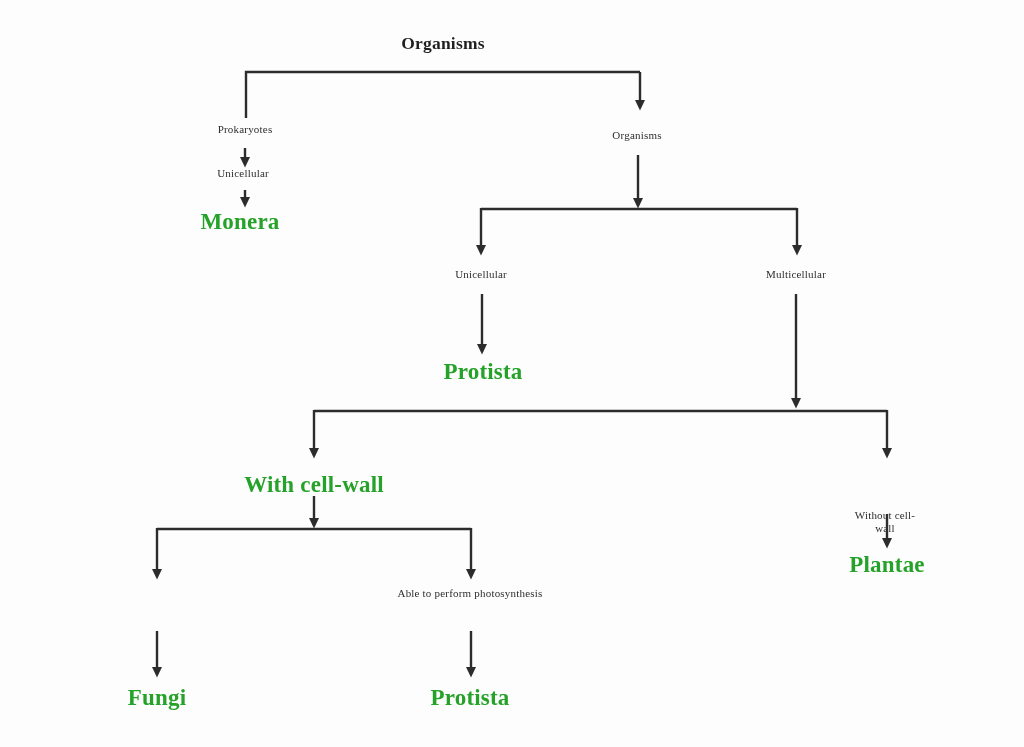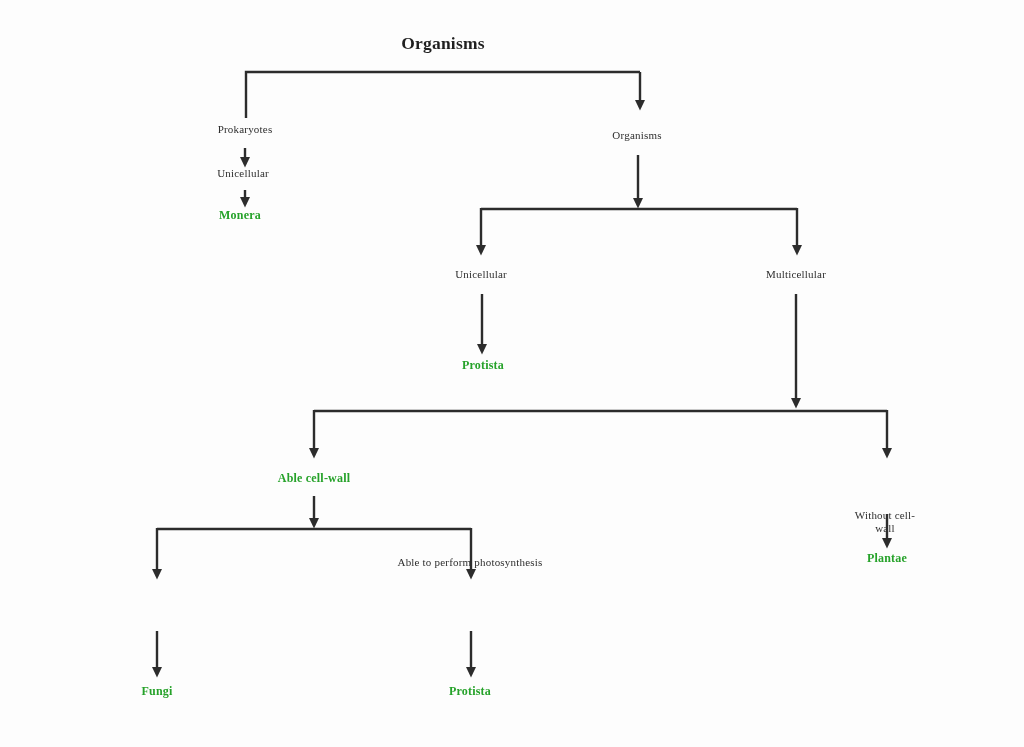--- a/index.html
+++ b/index.html
@@ -41,21 +41,21 @@
     letter-spacing: 0.2px;
   }
   .node.title {
     font-weight: 700;
     font-size: 17.5px;
     color: #1f1f1f;
   }
   .node.green {
     color: var(--highlight-green, #26a22a);
     font-weight: 700;
-    font-size: 12px;
+    font-size: 23px;
     text-align: right;
   }
   .node.wrap {
     white-space: normal;
   }
   .w-cellwall { width: 80px; margin-top: 38px; }
   .w-photo    { width: 162px; }
 </style>
 </head>
 <body>
@@ -107,26 +107,26 @@
   <div class="node green" style="left:240px; top:208px">Monera</div>
 
   <div class="node" style="left:637px; top:129px">Organisms</div>
 
   <div class="node" style="left:481px; top:268px">Unicellular</div>
 
   <div class="node" style="left:796px; top:268px">Multicellular</div>
 
   <div class="node green" style="left:483px; top:358px">Protista</div>
 
-  <div class="node green" style="left:314px; top:471px">Able cell-wall</div>
+  <div class="node green" style="left:314px; top:471px">With cell-wall</div>
 
   <div class="node wrap w-cellwall" style="left:885px; top:471px">Without cell-wall</div>
 
   <div class="node green" style="left:887px; top:551px">Plantae</div>
 
 
-  <div class="node wrap w-photo" style="left:470px; top:556px">Able to perform photosynthesis</div>
+  <div class="node wrap w-photo" style="left:470px; top:587px">Able to perform photosynthesis</div>
 
   <div class="node green" style="left:157px; top:684px">Fungi</div>
 
   <div class="node green" style="left:470px; top:684px">Protista</div>
 
 </div>
 
 </body></html>

